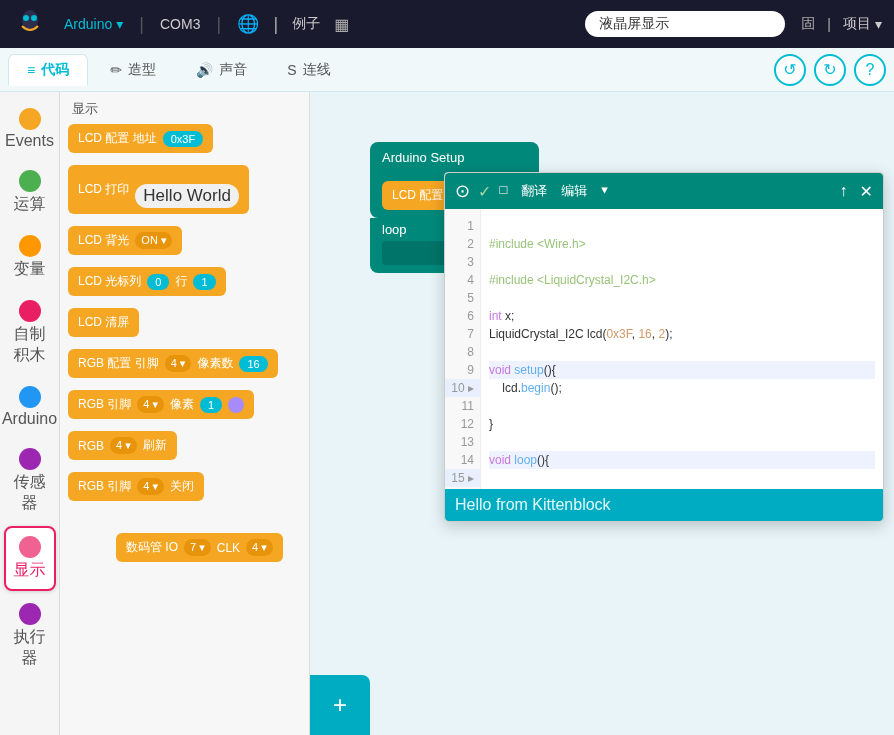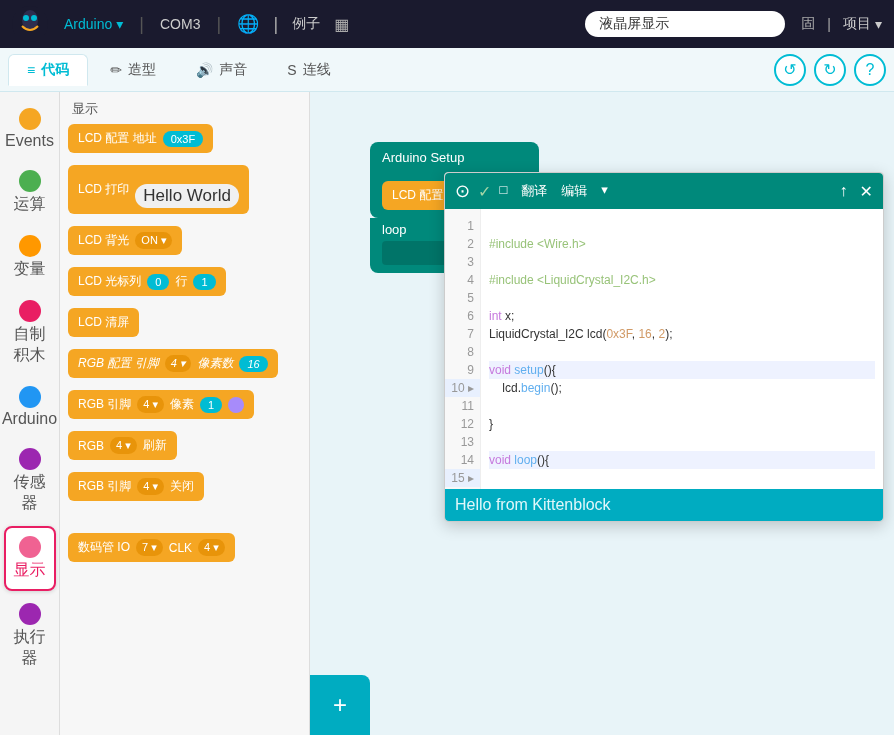--- a/index.html
+++ b/index.html
@@ -298,21 +298,21 @@
         <span class="block-pill-teal">1</span>
       </div>
     </div>
 
     <div style="margin-bottom:6px;">
       <div class="block">
         <span>LCD 清屏</span>
       </div>
     </div>
 
-    <div style="margin-bottom:6px;font-style:italic;">
+    <div style="margin-bottom:6px;">
       <div class="block">
         <span>RGB 配置 引脚</span>
         <span class="block-dropdown">4 ▾</span>
         <span>像素数</span>
         <span class="block-pill-teal">16</span>
       </div>
     </div>
 
     <div style="margin-bottom:6px;">
       <div class="block">
@@ -335,21 +335,21 @@
     <div style="margin-bottom:6px;">
       <div class="block">
         <span>RGB 引脚</span>
         <span class="block-dropdown">4 ▾</span>
         <span>关闭</span>
       </div>
     </div>
 
     <div style="height: 20px;"></div>
 
-    <div style="margin-bottom:6px;">
+    <div style="margin-bottom:6px;margin-left:48px;">
       <div class="block">
         <span>数码管 IO</span>
         <span class="block-dropdown">7 ▾</span>
         <span>CLK</span>
         <span class="block-dropdown">4 ▾</span>
       </div>
     </div>
   </div>
 
   <div class="canvas-area">

